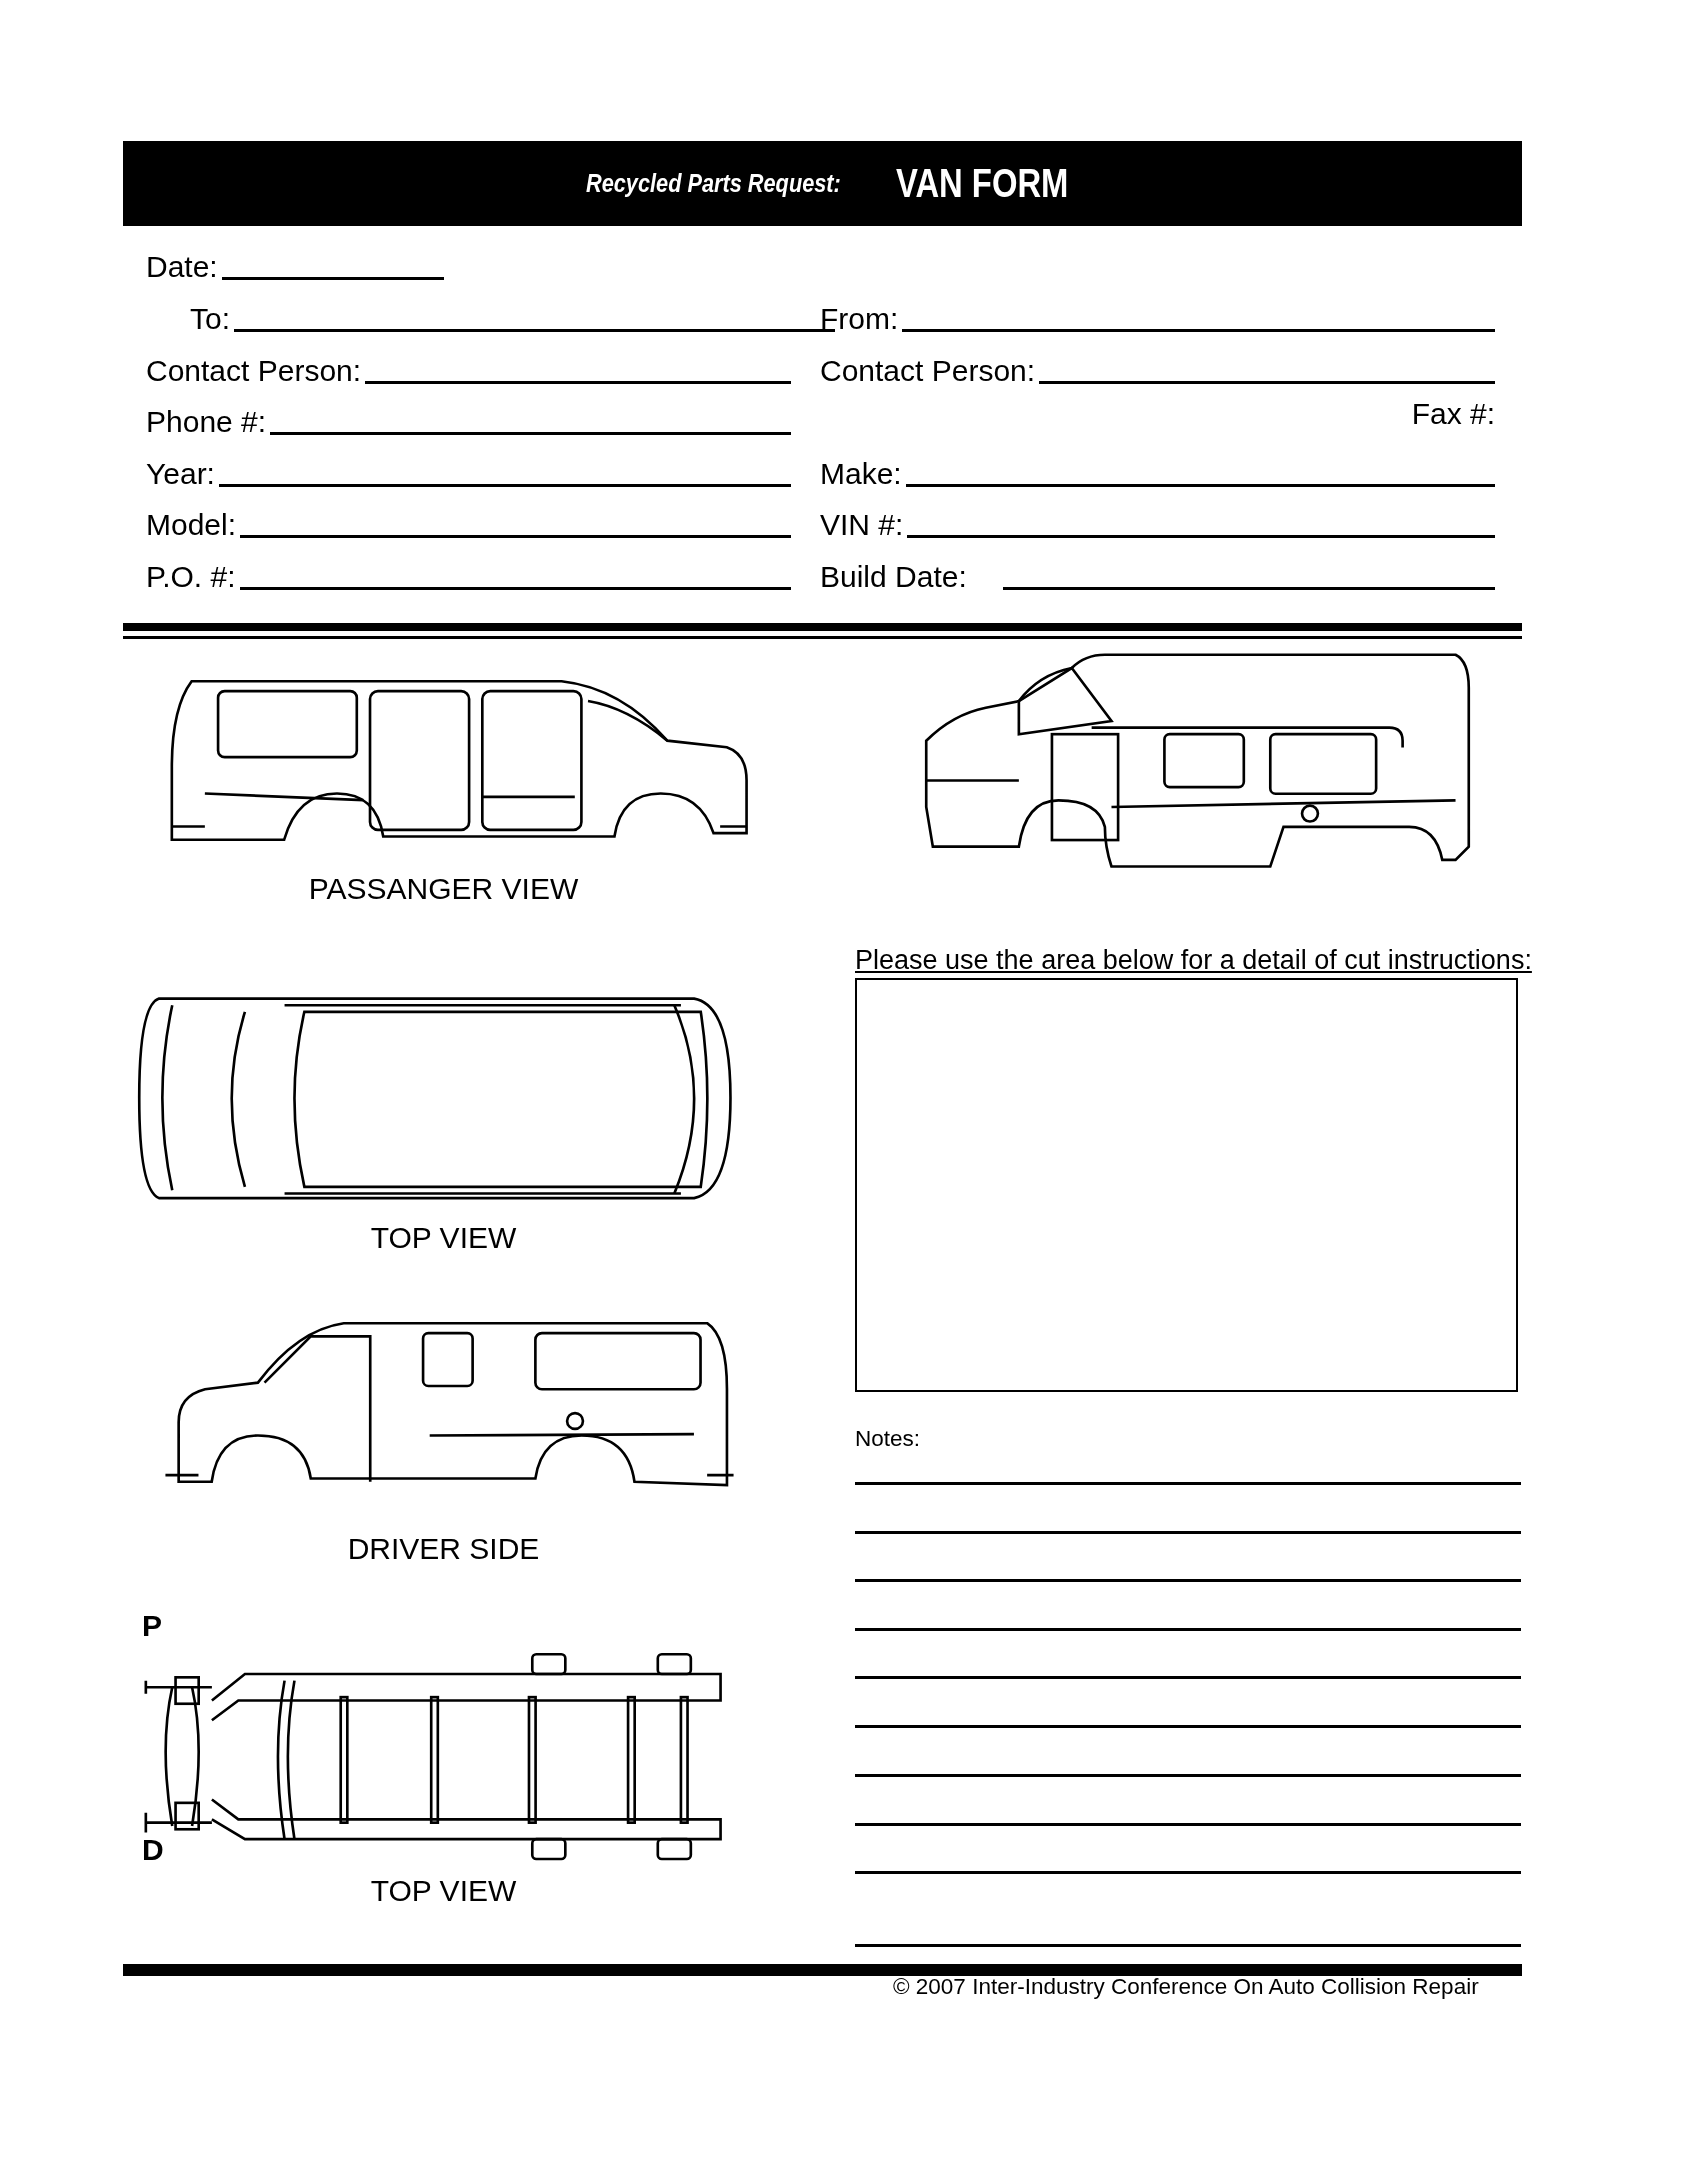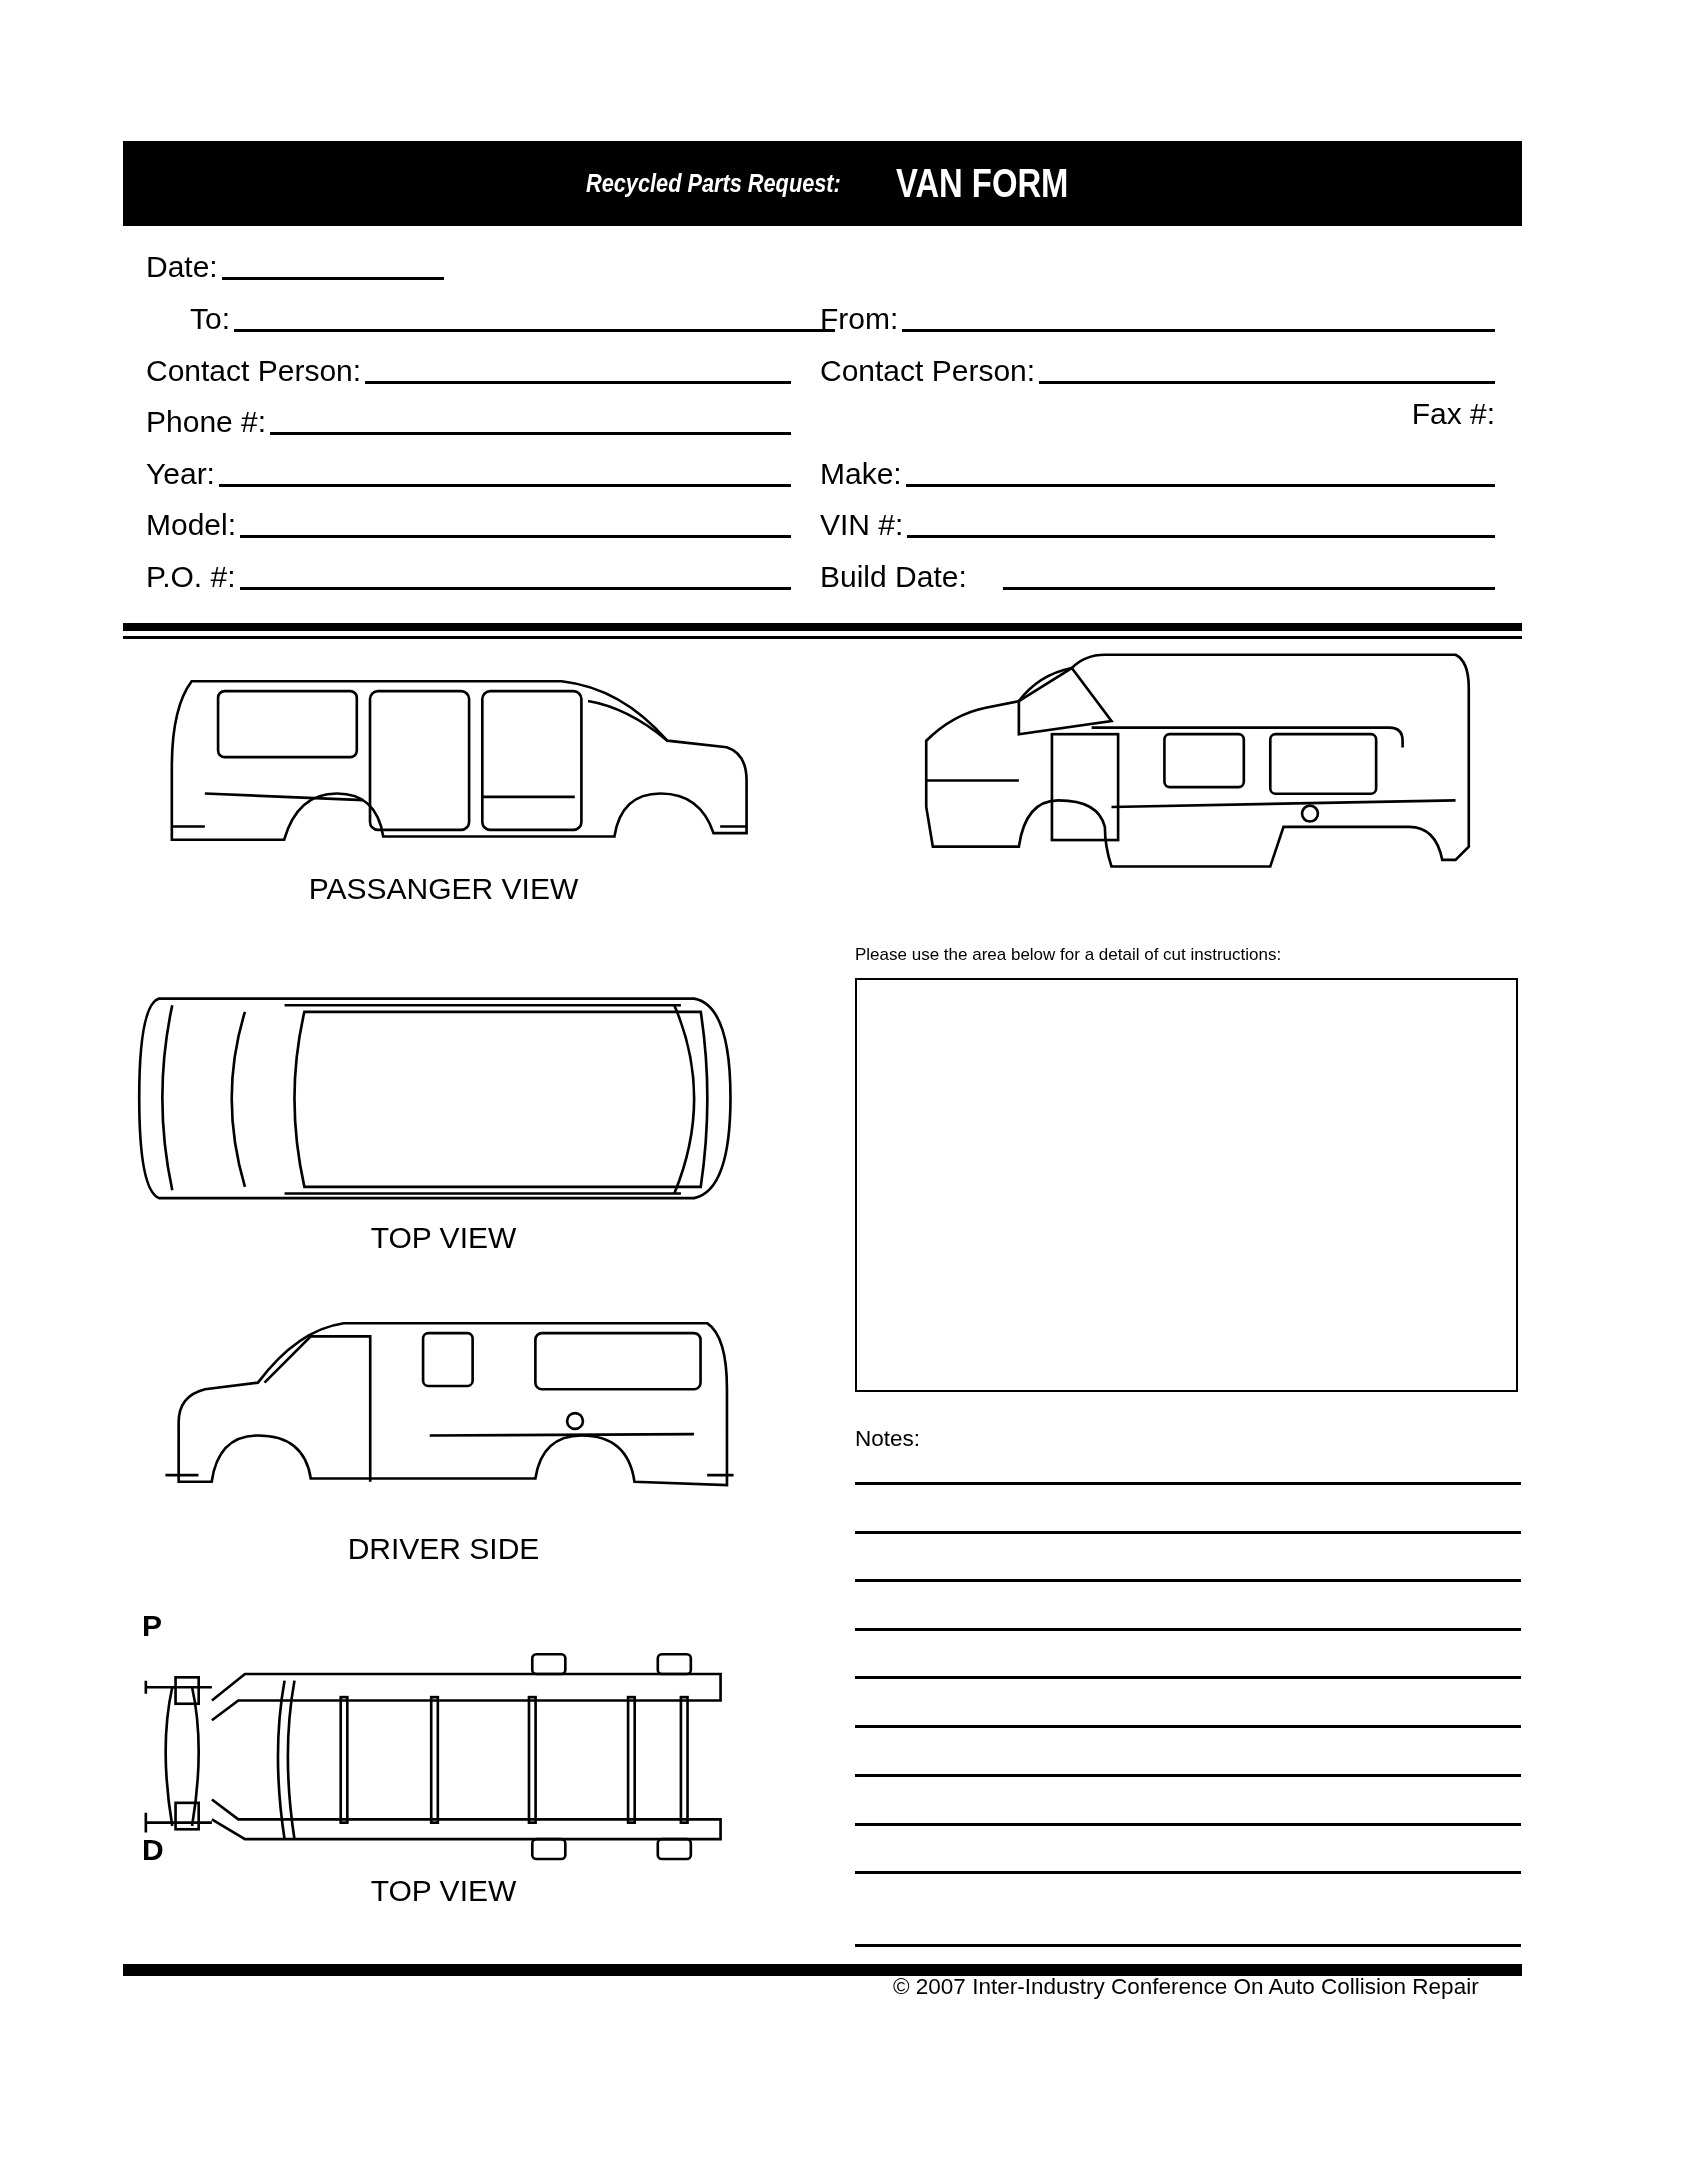--- a/index.html
+++ b/index.html
@@ -11,21 +11,21 @@
   .title-pre { font-style: italic; font-weight: bold; font-size: 26.5px; transform: scaleX(0.82);
                display: inline-block; margin-right: -4px; }
   .title-main { font-weight: bold; font-size: 40px; transform: scaleX(0.82); display: inline-block; }
   .field { position: absolute; display: flex; align-items: flex-end; height: 40px; }
   .field .lbl { font-size: 30px; line-height: 32px; transform-origin: left bottom; white-space: nowrap; }
   .field .line { flex: 1; border-bottom: 3.3px solid #000; height: 0; margin-left: 4px; margin-bottom: 2.6px; }
   .rule-thick { left: 123px; width: 1399px; height: 8px; background: #000; }
   .rule-thin { left: 123px; width: 1399px; height: 3.3px; background: #000; }
   .caption { font-size: 30px; text-align: center; width: 463px; }
   .pd { font-size: 30px; font-weight: bold; }
-  .instr-label { left: 855px; top: 945px; font-size: 17px; }
+  .instr-label { left: 855px; top: 945px; font-size: 27px; text-decoration: underline; }
   .instr-box { left: 855px; top: 978px; width: 663px; height: 414px; border: 2.6px solid #000; box-sizing: border-box; }
   .notes-label { left: 855px; top: 1426px; font-size: 22.5px; }
   .note-line { left: 855px; width: 666px; height: 2.6px; background: #000; }
   .copyright { left: 893px; top: 1974px; font-size: 22.5px; }
   svg { position: absolute; overflow: visible; }
   svg * { fill: none; stroke: #000; stroke-width: 4; }
 </style>
 </head>
 <body>
 

